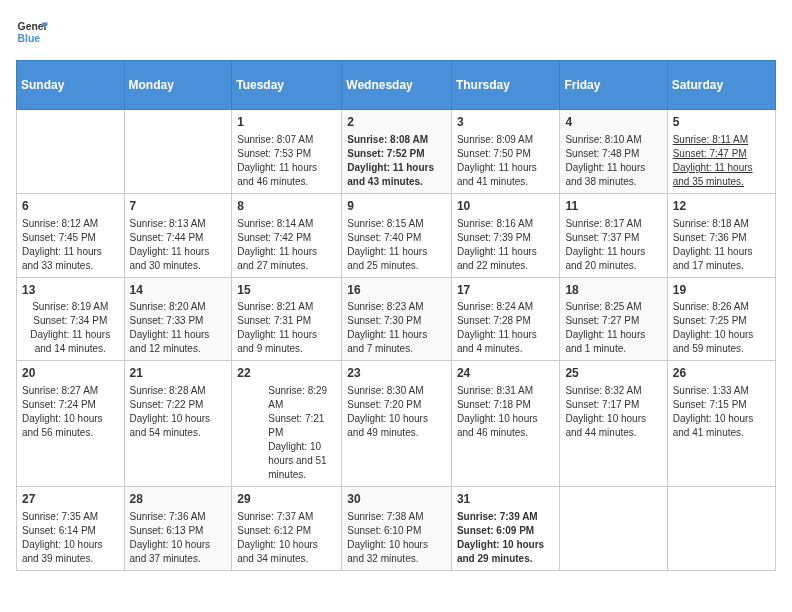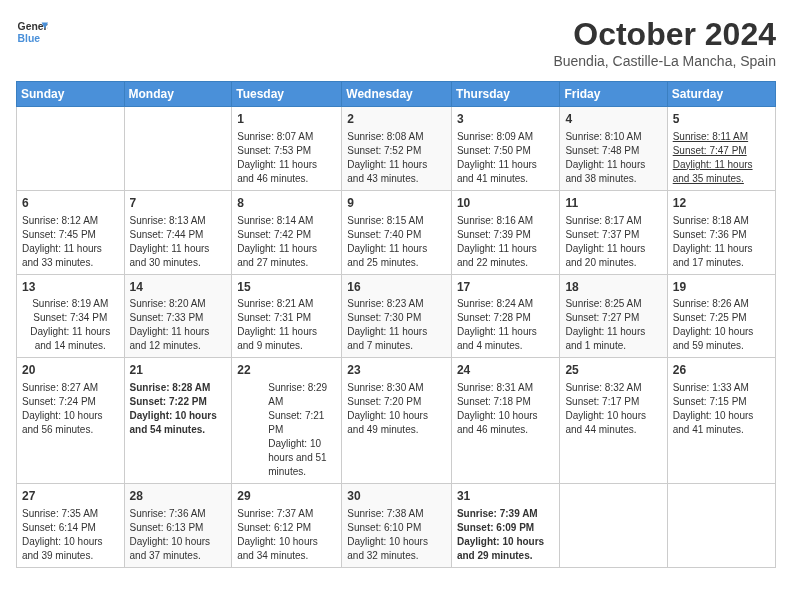--- a/index.html
+++ b/index.html
@@ -36,21 +36,21 @@
       color: #555;
     }
     table {
       width: 100%;
       border-collapse: collapse;
       font-size: 10.5px;
     }
     thead tr th {
       background: #4a90d9;
       color: #fff;
-      padding: 5px 4px;
+      padding: 17px 4px;
       text-align: left;
       font-size: 12px;
       font-weight: bold;
       border: 1px solid #3a7fc1;
     }
     tbody tr td {
       border: 1px solid #ccc;
       padding: 4px 5px;
       vertical-align: top;
       width: 113px;
@@ -74,24 +74,20 @@
 <body>
 
 <div class="header">
   <div class="logo">
     <svg class="logo-icon" viewBox="0 0 40 40">
       <text x="2" y="18" font-size="13" font-weight="bold" fill="#333">General</text>
       <text x="2" y="32" font-size="13" font-weight="bold" fill="#4a90d9">Blue</text>
       <polygon points="32,8 40,8 36,16" fill="#4a90d9"></polygon>
     </svg>
   </div>
-  <div class="title-block">
-    <div class="cal-title">October 2024</div>
-    <div class="cal-subtitle">Buendia, Castille-La Mancha, Spain</div>
-  </div>
 </div>
 
 <table>
   <thead>
     <tr>
     <th>Sunday</th>
         <th>Monday</th>
         <th>Tuesday</th>
         <th>Wednesday</th>
         <th>Thursday</th>
@@ -104,21 +100,21 @@
         <td class="empty"></td>
         <td class="empty"></td>
         <td>
           <span class="day-num">1</span>
           <div class="day-info" style="white-space: pre-line;">Sunrise: 8:07 AM
 Sunset: 7:53 PM
 Daylight: 11 hours and 46 minutes.</div>
         </td>
         <td>
           <span class="day-num">2</span>
-          <div class="day-info" style="white-space: pre-line;">Sunrise: 8:08 AM
+          <div class="day-info" style="white-space: pre-line; font-weight: bold;">Sunrise: 8:08 AM
 Sunset: 7:52 PM
 Daylight: 11 hours and 43 minutes.</div>
         </td>
         <td>
           <span class="day-num">3</span>
           <div class="day-info" style="white-space: pre-line;">Sunrise: 8:09 AM
 Sunset: 7:50 PM
 Daylight: 11 hours and 41 minutes.</div>
         </td>
         <td>
@@ -224,21 +220,21 @@
       </tr>
       <tr>
         <td>
           <span class="day-num">20</span>
           <div class="day-info" style="white-space: pre-line;">Sunrise: 8:27 AM
 Sunset: 7:24 PM
 Daylight: 10 hours and 56 minutes.</div>
         </td>
         <td>
           <span class="day-num">21</span>
-          <div class="day-info" style="white-space: pre-line; font-weight: bold;">Sunrise: 8:28 AM
+          <div class="day-info" style="white-space: pre-line;">Sunrise: 8:28 AM
 Sunset: 7:22 PM
 Daylight: 10 hours and 54 minutes.</div>
         </td>
         <td>
           <span class="day-num">22</span>
           <div class="day-info" style="white-space: pre-line; margin-left: 31px;">Sunrise: 8:29 AM
 Sunset: 7:21 PM
 Daylight: 10 hours and 51 minutes.</div>
         </td>
         <td>

